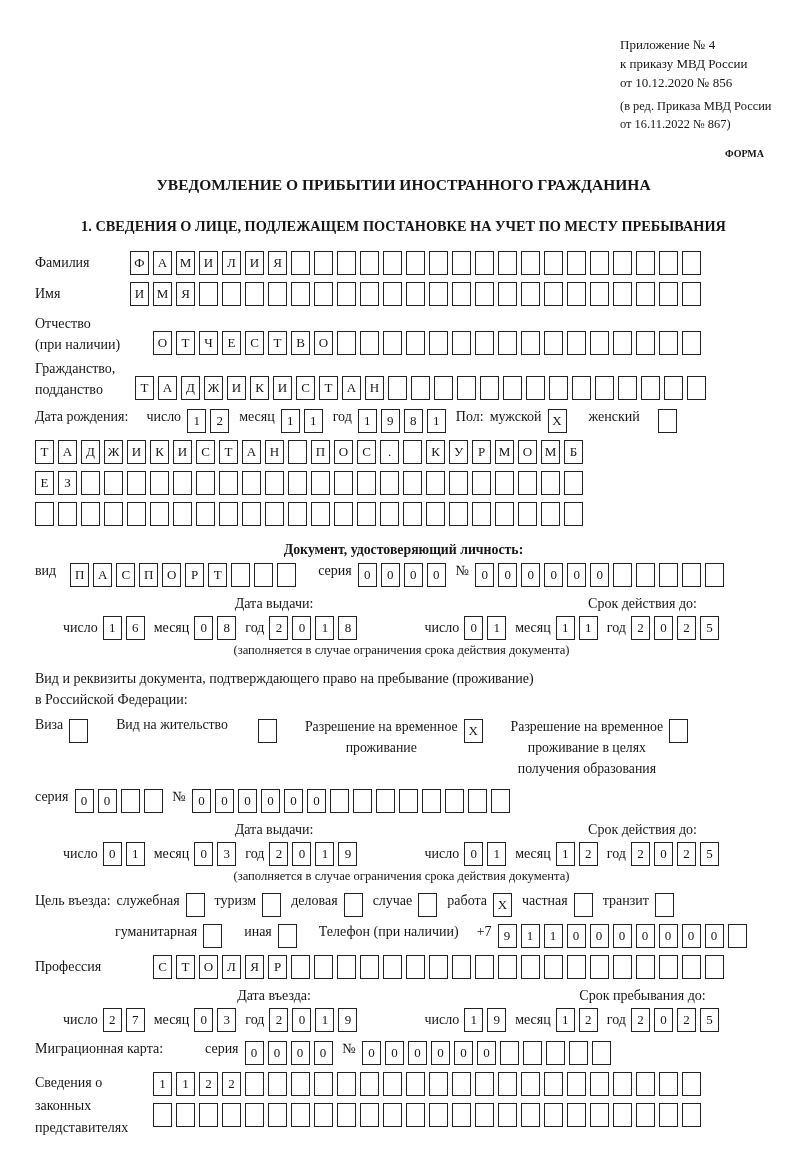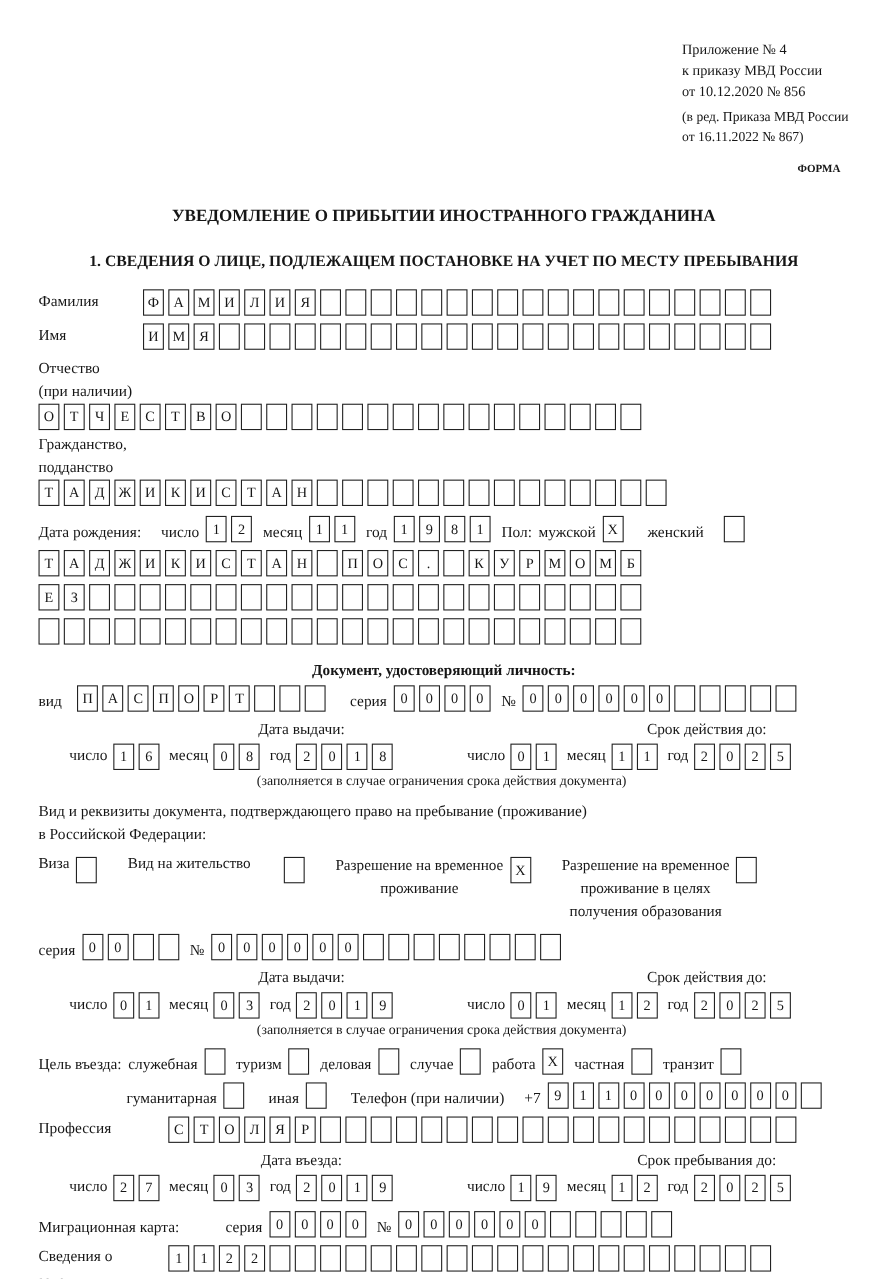--- a/index.html
+++ b/index.html
@@ -6,36 +6,36 @@
   body{
     width:800px;height:1163px;overflow:hidden;box-sizing:border-box;
     font-family:"Liberation Serif","DejaVu Serif",serif;color:#161616;
   }
   .page{padding:36px 28px 0 35px;box-sizing:border-box;}
   
   .hdr{margin-left:585px;font-size:13px;line-height:1.45;}
   .hdr2{margin-left:585px;font-size:12.4px;line-height:1.45;margin-top:5px;}
   .forma{text-align:right;font-weight:bold;font-size:10px;margin-top:14px;padding-right:8px;}
   
-  .title{text-align:center;font-weight:bold;font-size:15.5px;line-height:1.5;margin-top:26px;}
+  .title{text-align:center;font-weight:bold;font-size:15.5px;line-height:1.5;margin-top:14px;}
   .blankline{display:inline-block;width:55px;border-bottom:2px solid #3c3c3c;height:13px;margin-left:14px;}
   .sect{font-weight:bold;font-size:14.3px;margin-top:22px;text-align:center;white-space:nowrap;}
   
   .row{display:flex;align-items:center;margin-top:7px;font-size:14px;}
-  .row.top{align-items:flex-start;flex-direction:column;}
+  .row.top{align-items:flex-end;}
   .lab{flex:0 0 auto;}
   .lab2{line-height:1.5;}
   .cells{display:inline-flex;flex-wrap:nowrap;align-items:center;}
   .cell{
     flex:0 0 auto;width:17px;height:22px;border:1.6px solid #222;margin-right:4px;
     display:inline-flex;align-items:center;justify-content:center;
     font-size:13px;background:#fff;
   }
   .gap6{display:inline-block;width:6px;}
-  .g{display:inline-flex;align-items:flex-end;}
+  .g{display:inline-flex;align-items:flex-start;}
   .g > *{margin-right:6px;}
   
   .dhrow{display:flex;font-size:14px;margin-top:9px;}
   .dh-left{width:480px;text-align:center;}
   .dh-right{width:260px;text-align:center;}
   .daterow{display:flex;align-items:center;font-size:14px;margin-top:4px;}
   .dg{display:inline-flex;align-items:center;}
   .dg > span{margin-right:5px;}
   .note{font-size:12.6px;text-align:center;margin-top:3px;padding-right:4px;}
   .para{font-size:14px;line-height:1.55;margin-top:10px;}

